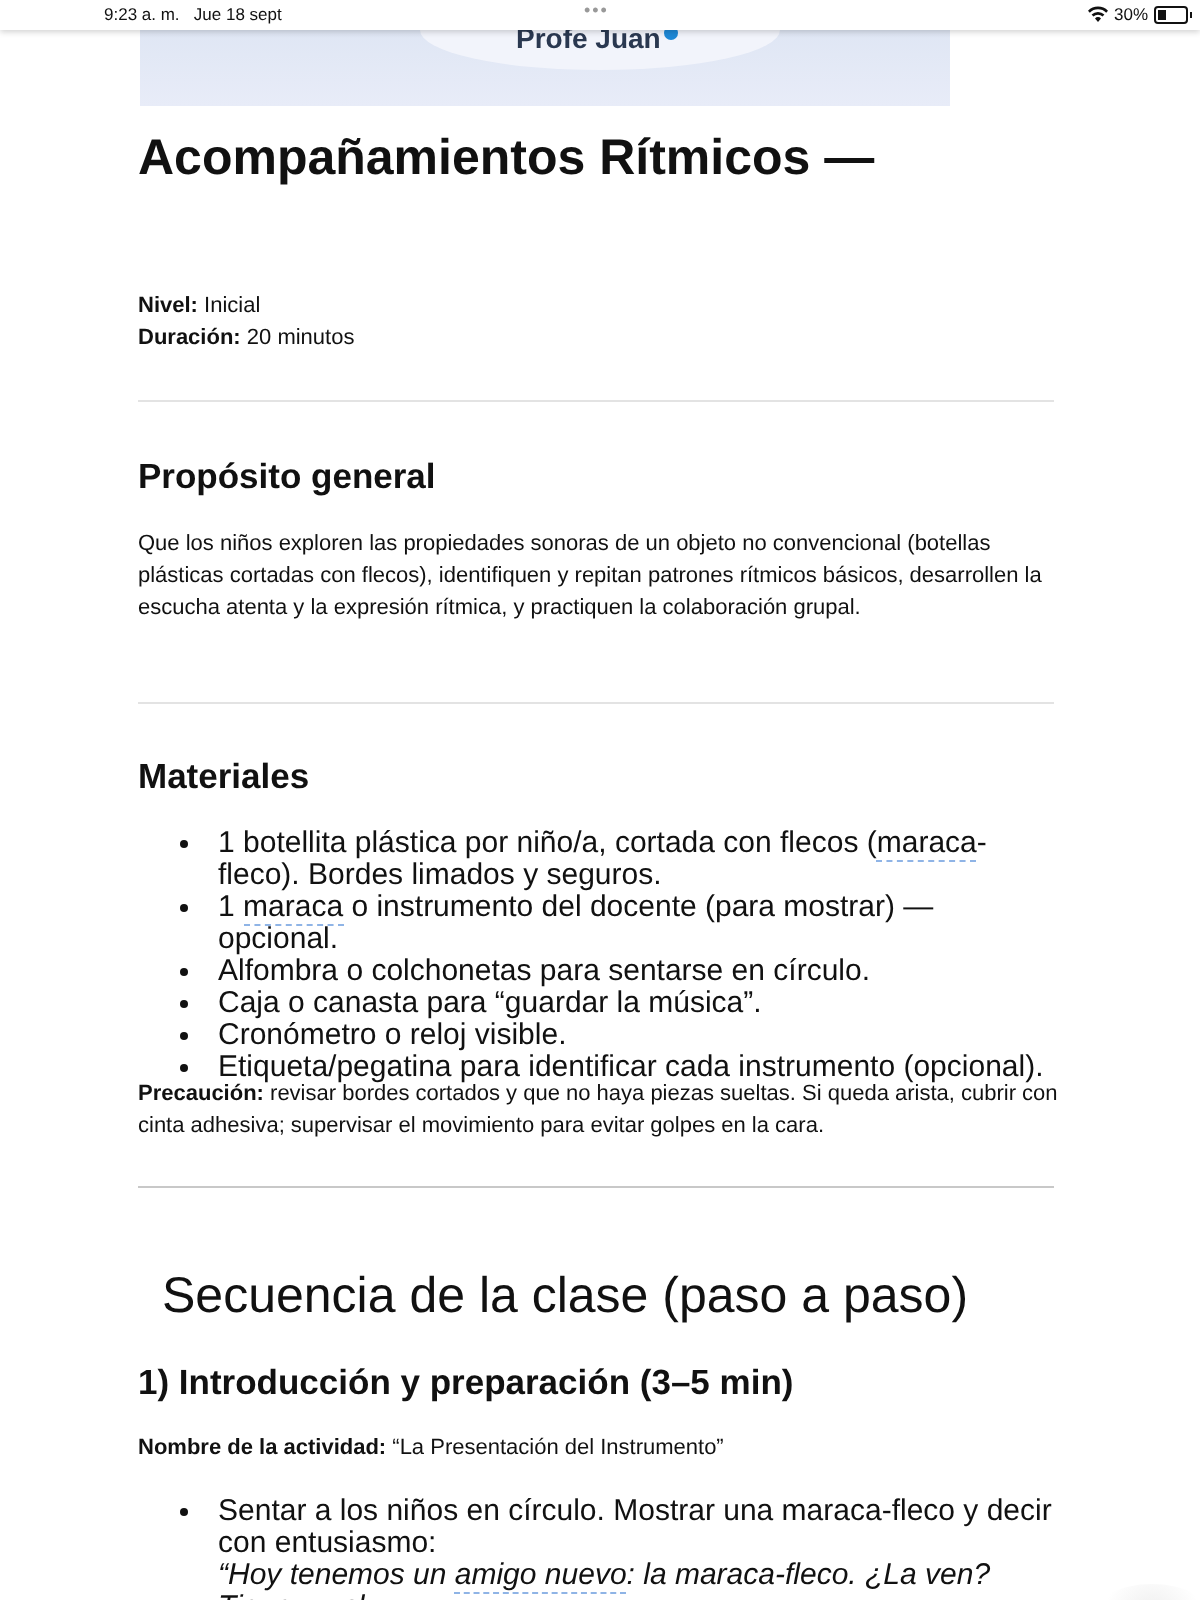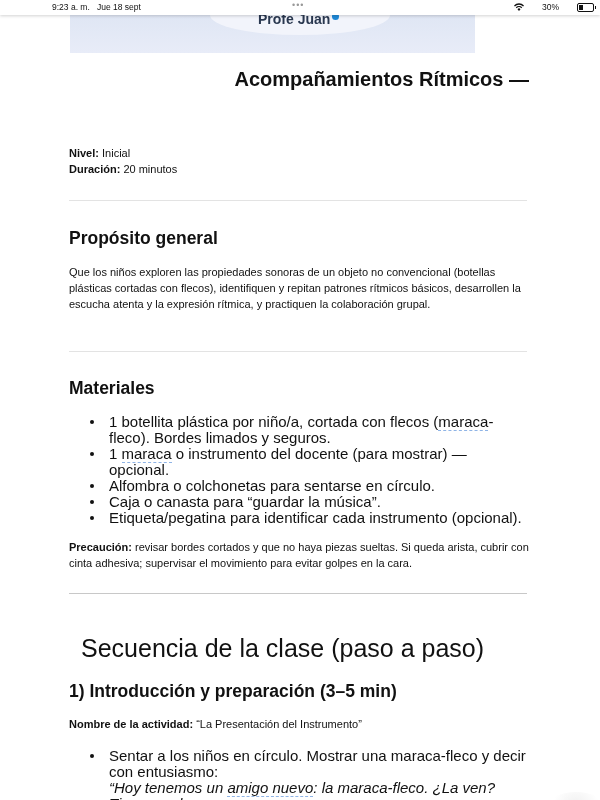--- a/index.html
+++ b/index.html
@@ -1,29 +1,29 @@
 <!DOCTYPE html>
 <html><head>
 <meta charset="utf-8">
 <style>
   html,body{margin:0;padding:0;}
   body{width:600px;height:800px;overflow:hidden;background:#ffffff;font-family:"Liberation Sans",sans-serif;color:#111;position:relative;}
   .statusbar{position:absolute;top:0;left:0;width:600px;height:15px;background:#fff;z-index:5;box-shadow:0 1px 3px rgba(0,0,0,0.18);font-size:8.5px;color:#111;}
   .statusbar .time{position:absolute;left:4px;top:2px;padding-left:48px;}
   .statusbar .dots{position:absolute;left:292px;top:0px;font-size:9px;color:#999;letter-spacing:1px;}
-  .statusbar .right{position:absolute;right:6px;top:2px;display:flex;align-items:center;gap:18px;text-align:right;}
+  .statusbar .right{position:absolute;right:6px;top:2px;display:flex;align-items:center;gap:3px;text-align:right;}
   .battery{width:15px;height:7px;border:1px solid #111;border-radius:2px;position:relative;}
   .battery .fill{position:absolute;left:1px;top:1px;width:4px;height:5px;background:#111;}
   .battery:after{content:"";position:absolute;right:-3px;top:2px;width:1px;height:3px;background:#111;}
   .banner{position:absolute;left:70px;top:15px;width:405px;height:38px;background:linear-gradient(180deg,#dfe6f4 0%,#e8ecf8 100%);overflow:hidden;}
   .banner .bubble{position:absolute;left:140px;top:-20px;width:180px;height:40px;border-radius:50%;background:#f2f4fb;}
   .banner .name{position:absolute;left:188px;top:-4px;font-weight:bold;font-size:14px;color:#2a3850;}
   .banner .dot{display:inline-block;width:7px;height:7px;border-radius:50%;background:#1e88d6;margin-left:2px;vertical-align:top;margin-top:2px;}
   .doc{position:absolute;left:69px;top:0;width:460px;}
-  h1.title{position:absolute;left:0;top:62px;width:460px;margin:0;text-align:right;font-size:20px;line-height:34px;font-weight:bold;}
+  h1.title{position:absolute;left:0;top:62px;width:460px;margin:0;text-align:left;font-size:25px;line-height:34px;font-weight:bold;}
   .meta{position:absolute;left:0;top:145px;font-size:11px;line-height:16px;}
   .meta b{font-weight:bold;text-align:center;}
   .hr{position:absolute;left:0;width:458px;height:1px;background:#e3e3e3;}
   h2{position:absolute;left:0;margin:0;font-size:17.5px;font-weight:bold;}
   .para{position:absolute;left:0;width:462px;font-size:11px;line-height:16px;margin:0;}
   ul.list{position:absolute;left:0;margin:0;padding:0;list-style:none;width:460px;font-size:15px;line-height:16px;}
   ul.list li{position:relative;padding-left:40px;}
   ul.list li:before{content:"";position:absolute;left:21px;top:6px;width:4px;height:4px;border-radius:50%;background:#111;}
   .spell{border-bottom:1px dashed #8fb4e6;}
   h1.sec{position:absolute;left:0;top:622px;margin:12px;font-size:25px;font-weight:normal;}
@@ -69,20 +69,21 @@
   <p class="para" style="top:264px">Que los niños exploren las propiedades sonoras de un objeto no convencional (botellas plásticas cortadas con flecos), identifiquen y repitan patrones rítmicos básicos, desarrollen la escucha atenta y la expresión rítmica, y practiquen la colaboración grupal.</p>
 
   <div class="hr" style="top:351px"></div>
 
   <h2 style="top:378px">Materiales</h2>
   <ul class="list" style="top:414px">
     <li><span>1 botellita plástica por niño/a, cortada con flecos (</span><span class="spell">maraca</span><span>-fleco). Bordes limados y seguros.</span></li>
     <li><span>1 </span><span class="spell">maraca</span><span> o instrumento del docente (para mostrar) — opcional.</span></li>
     <li><span>Alfombra o colchonetas para sentarse en círculo.</span></li>
     <li><span>Caja o canasta para “guardar la música”.</span></li>
+    <li><span>Cronómetro o reloj visible.</span></li>
     <li><span>Etiqueta/pegatina para identificar cada instrumento (opcional).</span></li>
   </ul>
 
   <p class="para" style="top:539px"><b>Precaución:</b><span> revisar bordes cortados y que no haya piezas sueltas. Si queda arista, cubrir con cinta adhesiva; supervisar el movimiento para evitar golpes en la cara.</span></p>
 
   <div class="hr" style="top:593px;background:#c8c8c8"></div>
 
   <h1 class="sec">Secuencia de la clase (paso a paso)</h1>
 
   <h2 class="step" style="top:681px">1) Introducción y preparación (3–5 min)</h2>

